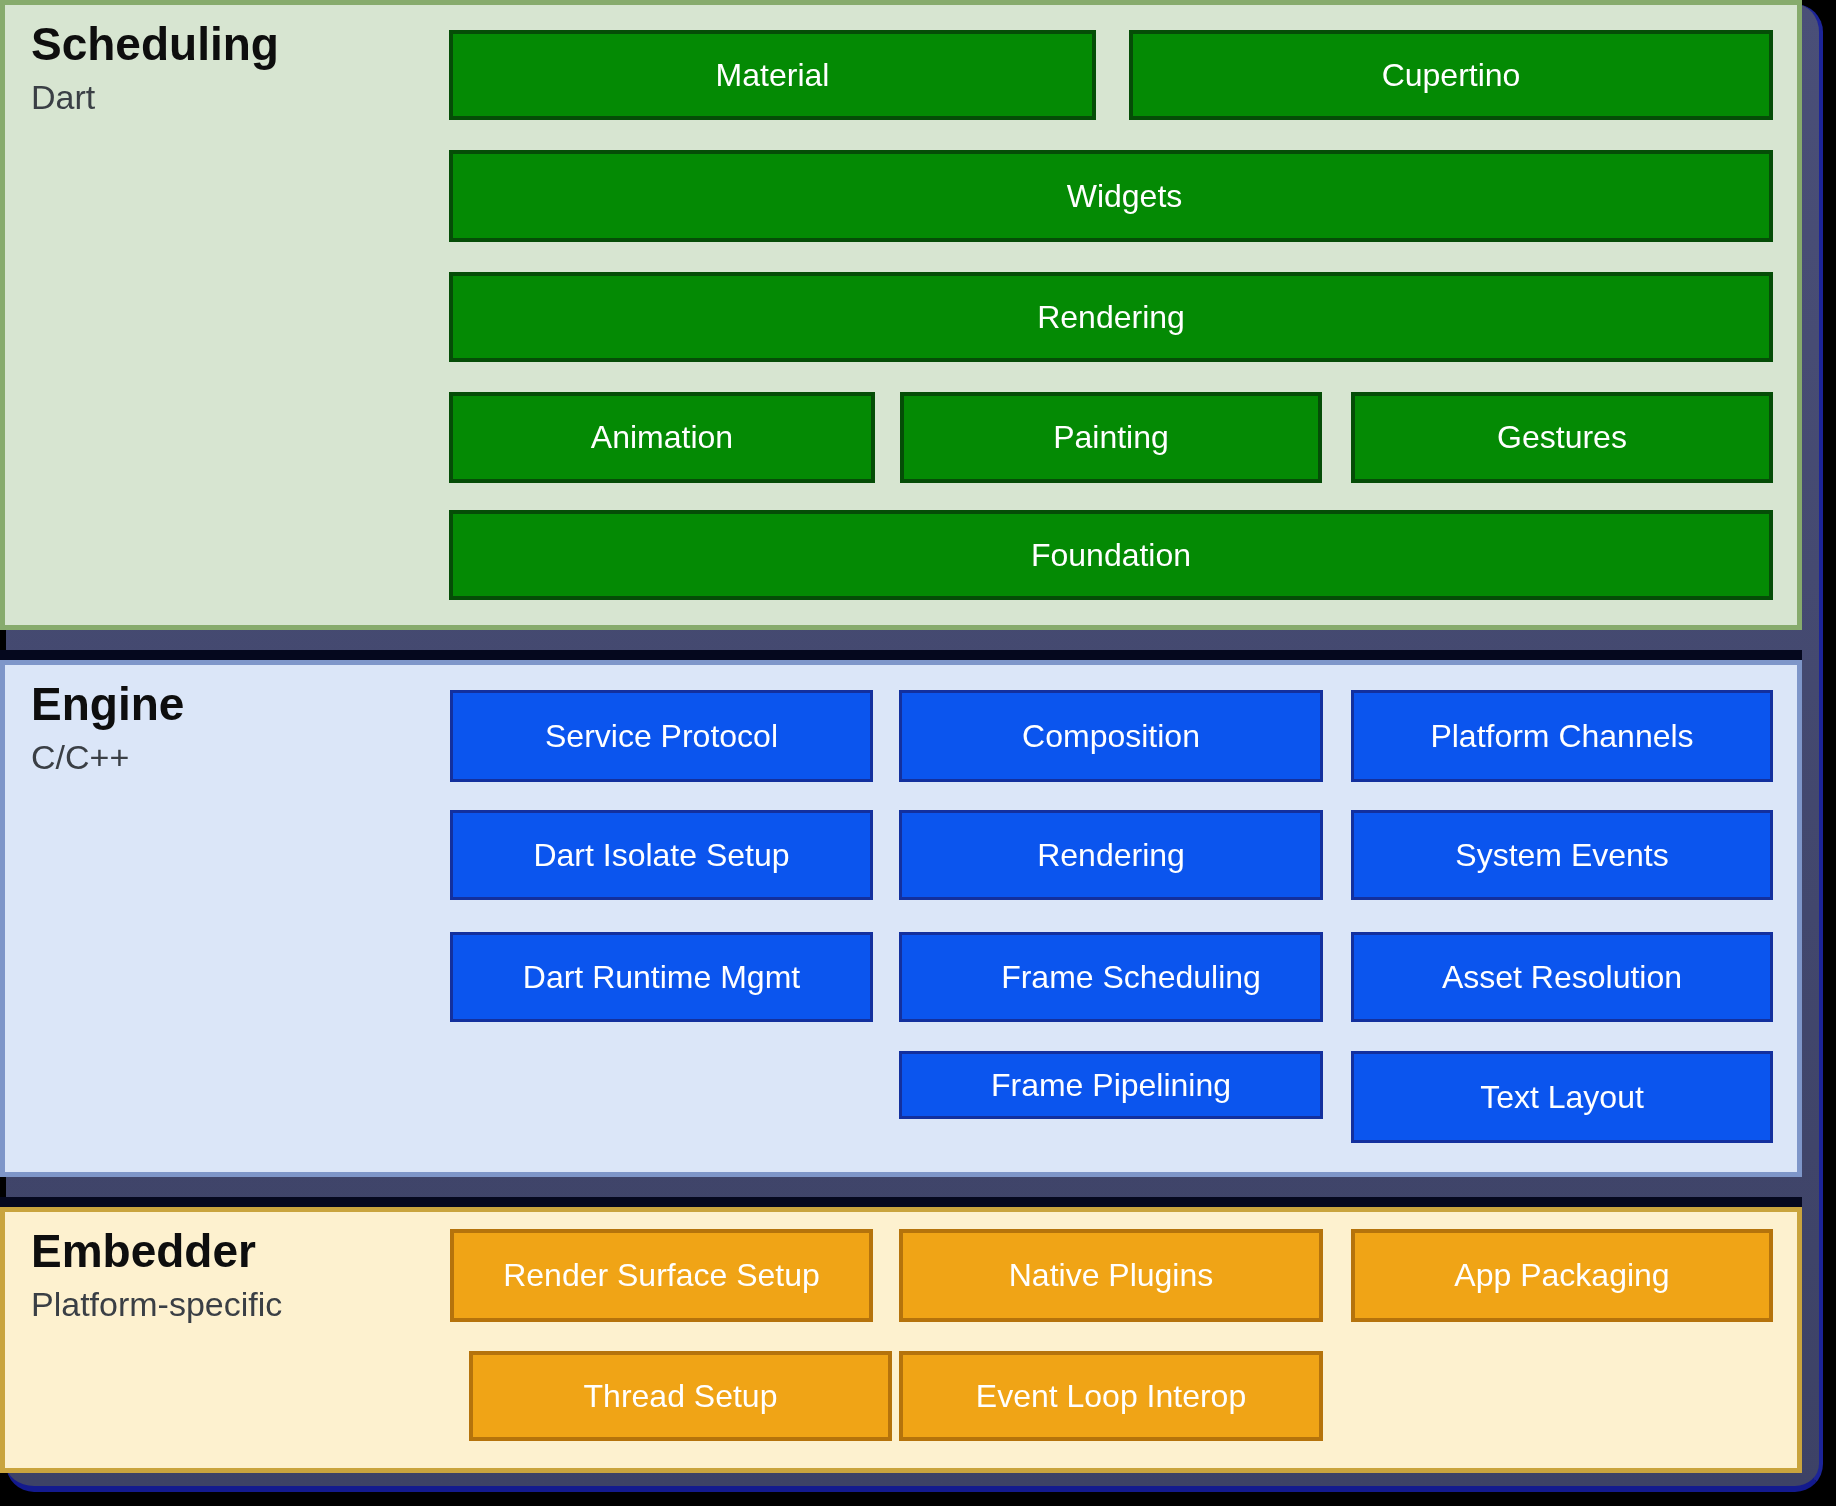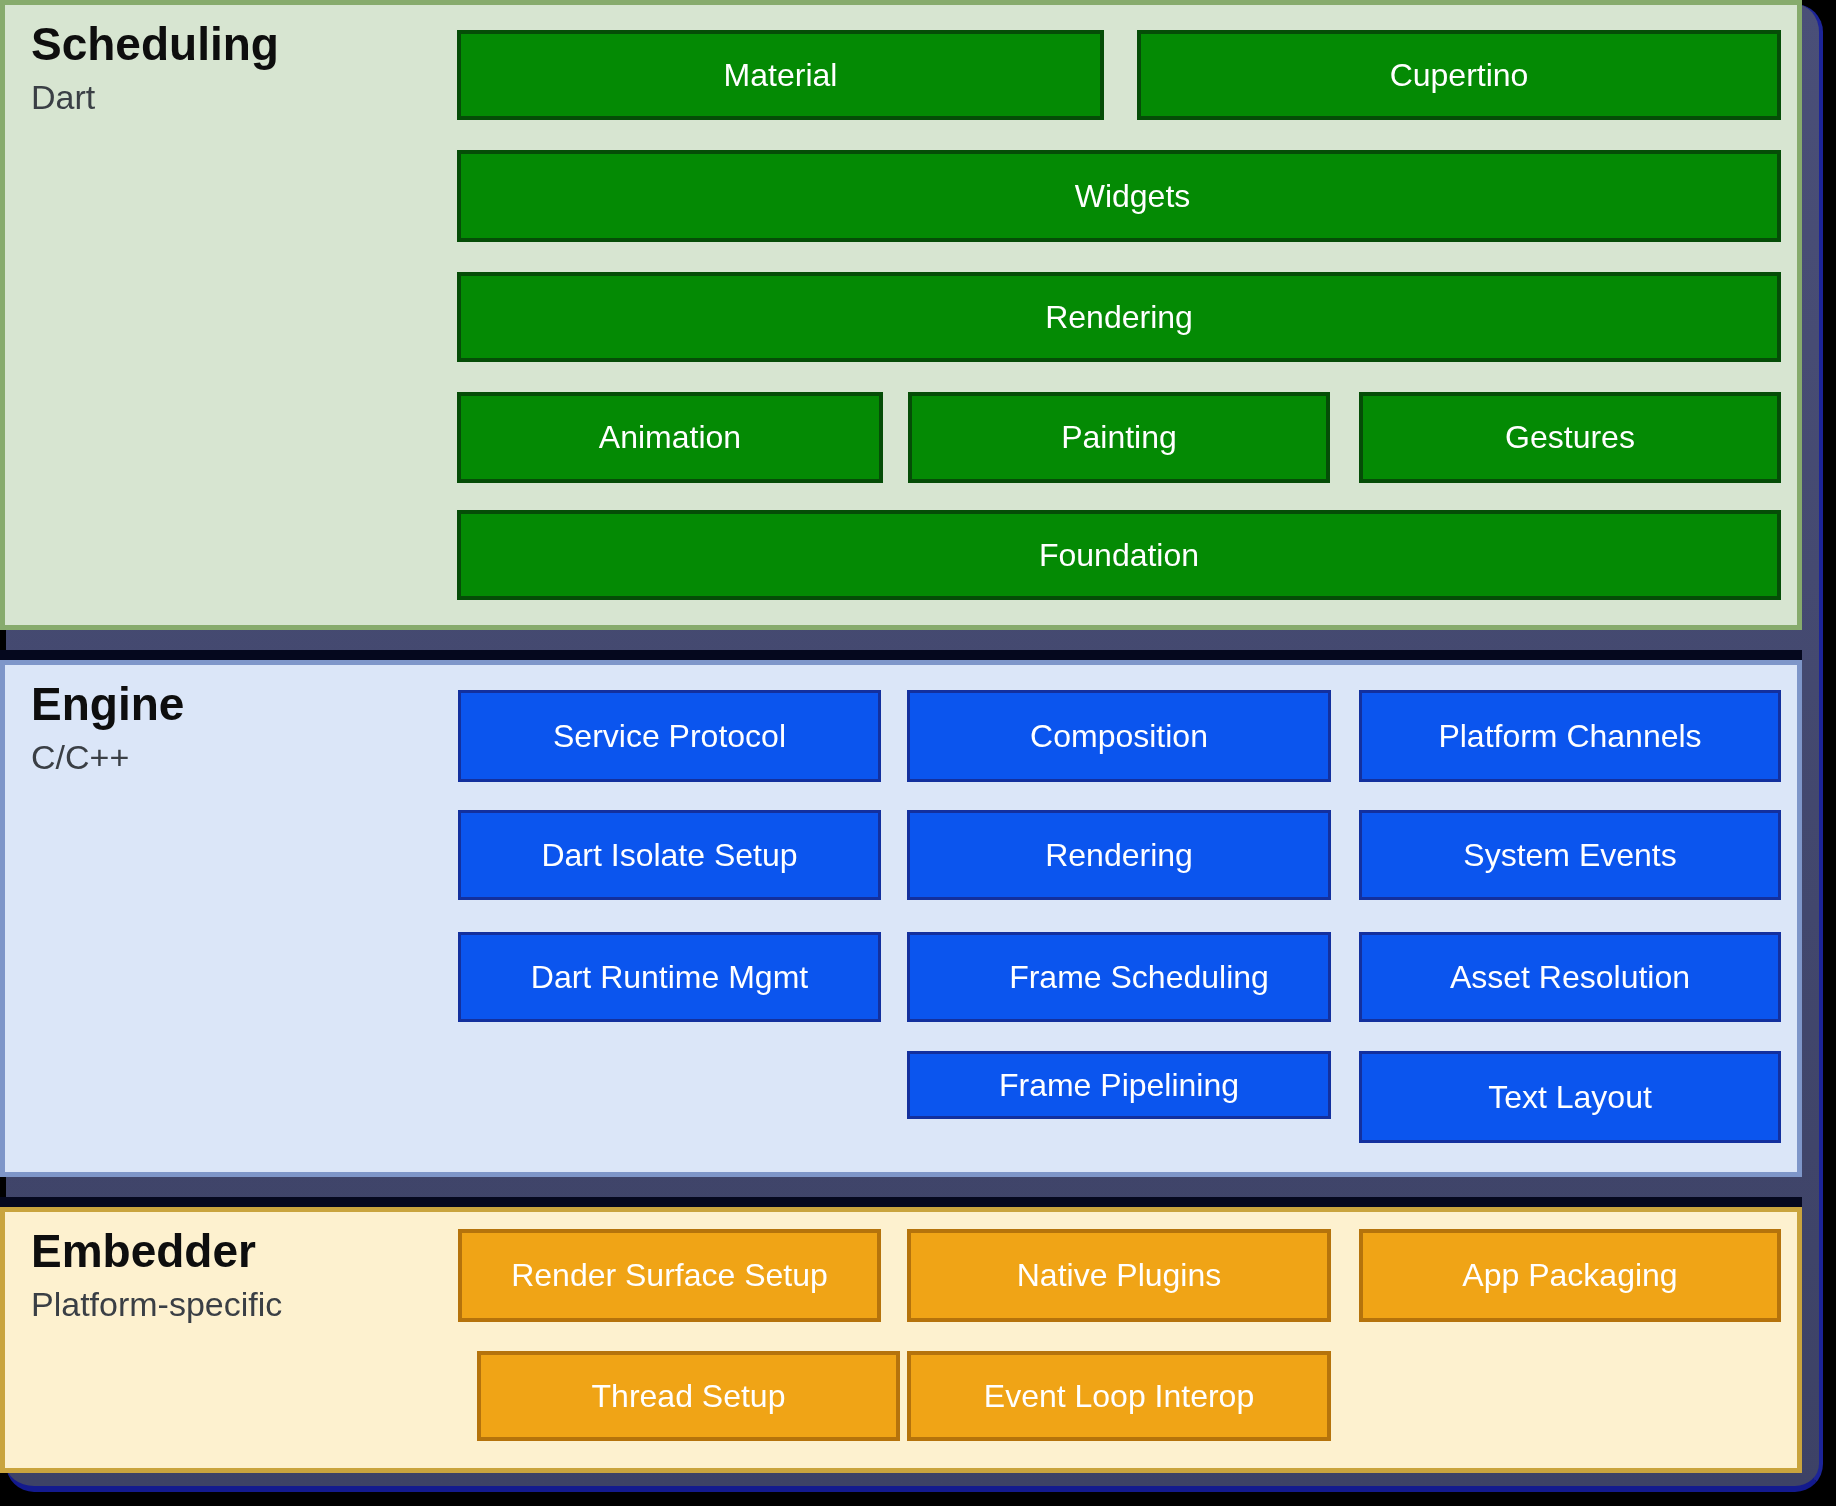--- a/index.html
+++ b/index.html
@@ -29,21 +29,21 @@
   .section--embedder{
     top:1207px;height:266px;background:#fdf1cf;border:5px solid #c9a43e;
     box-shadow:0 -10px 0 0 #05081e;
   }
   .hdr{position:absolute;left:26px;top:12px;}
   .hdr__title{font-size:46px;font-weight:700;color:#0e0e0e;line-height:1.2;}
   .hdr__subtitle{font-size:34px;font-weight:400;color:#3a3f45;line-height:1.25;margin-top:4px;}
   .box{
     position:absolute;box-sizing:border-box;
     display:flex;align-items:center;justify-content:center;
-    font-size:32px;color:#ffffff;margin-left:8px;
+    font-size:32px;color:#ffffff;
   }
   .box--green {background:#048a04;border:4px solid #054d07;}
   .box--blue  {background:#0b55ee;border:3px solid #13309e;}
   .box--orange{background:#f0a416;border:4px solid #b5730c;}
 </style>
 </head>
 <body>
 
 <div class="backdrop"></div>
 

